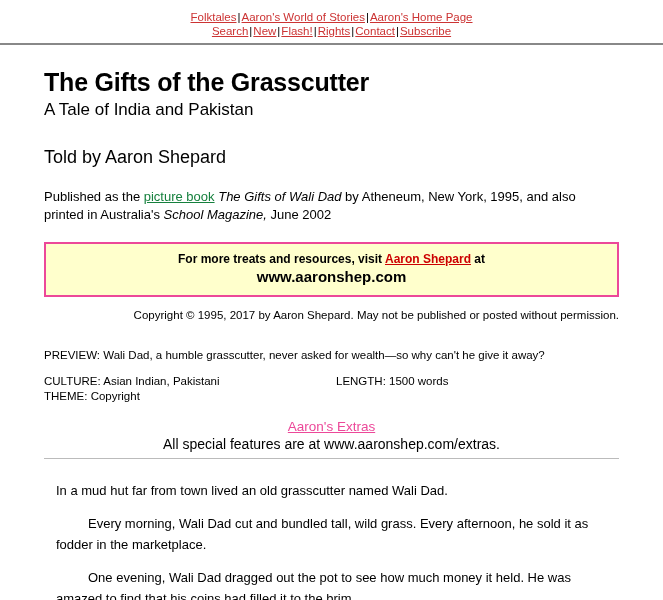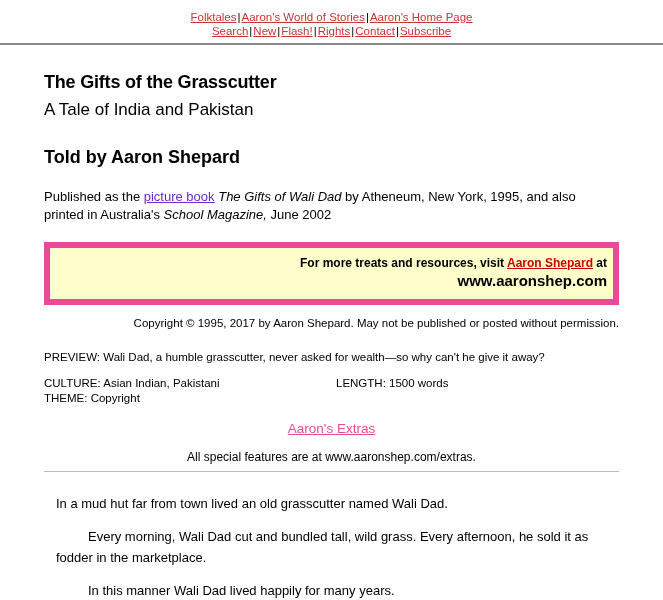--- a/index.html
+++ b/index.html
@@ -41,56 +41,56 @@
   }
 
   
   .page {
     padding: 0 44px 0 44px;
     box-sizing: border-box;
     width: 663px;
   }
 
   h1.story-title {
-    font-size: 18px;
+    font-size: 25px;
     font-weight: bold;
     margin: 22px 0 0 0;
     line-height: 30px;
     letter-spacing: -0.2px;
   }
   h2.story-subtitle {
     font-size: 17px;
     font-weight: normal;
     margin: 3px 0 0 0;
     line-height: 20px;
   }
   h3.byline {
     font-size: 18px;
-    font-weight: bold;
+    font-weight: normal;
     margin: 26px 0 0 0;
     line-height: 22px;
   }
 
   p.published {
     font-size: 13px;
     line-height: 18px;
     margin: 20px 0 0 0;
   }
   p.published a {
-    color: #6d28d9;
+    color: #15803d;
     text-decoration: underline;
   }
   .ital { font-style: italic; }
 
   
   .promo-box {
     margin: 18px 0 0 0;
     background: #ffffcc;
-    border: 6px solid #ec4899;
-    text-align: right;
+    border: 2px solid #ec4899;
+    text-align: center;
     padding: 7px 6px 9px 6px;
     box-sizing: border-box;
   }
   .promo-line1 {
     font-size: 12px;
     font-weight: bold;
     line-height: 16px;
   }
   .promo-line1 a {
     color: #cc0000;
@@ -105,21 +105,21 @@
   
   p.copyright {
     font-size: 11.5px;
     line-height: 15px;
     margin: 11px 0 0 0;
     text-align: right;
   }
   p.preview {
     font-size: 11.5px;
     line-height: 15px;
-    margin: 19px 0 0 0;
+    margin: 25px 0 0 0;
   }
   .meta-table {
     margin-top: 11px;
     font-size: 11.5px;
     line-height: 14.5px;
   }
   .meta-row { display: flex; }
   .meta-col-left { width: 292px; flex: none; }
   .meta-col-right { flex: 1; }
 
@@ -128,23 +128,23 @@
     text-align: center;
     margin-top: 14px;
   }
   .extras-link {
     font-size: 13.5px;
     color: #ec4899;
     text-decoration: underline;
     line-height: 17px;
   }
   .extras-caption {
-    font-size: 12px;
+    font-size: 14px;
     line-height: 15px;
-    margin-top: 13px;
+    margin-top: 2px;
   }
   hr.mid-rule {
     border: 0;
     border-top: 1px solid #bbbbbb;
     margin: 6px 0 0 0;
     height: 0;
     width: 100%;
   }
 
   
@@ -201,18 +201,17 @@
   <div class="extras">
     <a href="#" class="extras-link">Aaron's Extras</a>
     <div class="extras-caption">All special features are at www.aaronshep.com/extras.</div>
   </div>
 
   <hr class="mid-rule">
 
   <div class="story">
     <p class="no-indent">In a mud hut far from town lived an old grasscutter named Wali Dad.</p>
     <p>Every morning, Wali Dad cut and bundled tall, wild grass. Every afternoon, he sold it as fodder in the marketplace.</p>
-    <p>In this manner Wali Dad lived happily for many years.</p>
     <p>One evening, Wali Dad dragged out the pot to see how much money it held. He was amazed to find that his coins had filled it to the brim.</p>
 
   </div>
 
 </div>
 
 </body></html>

